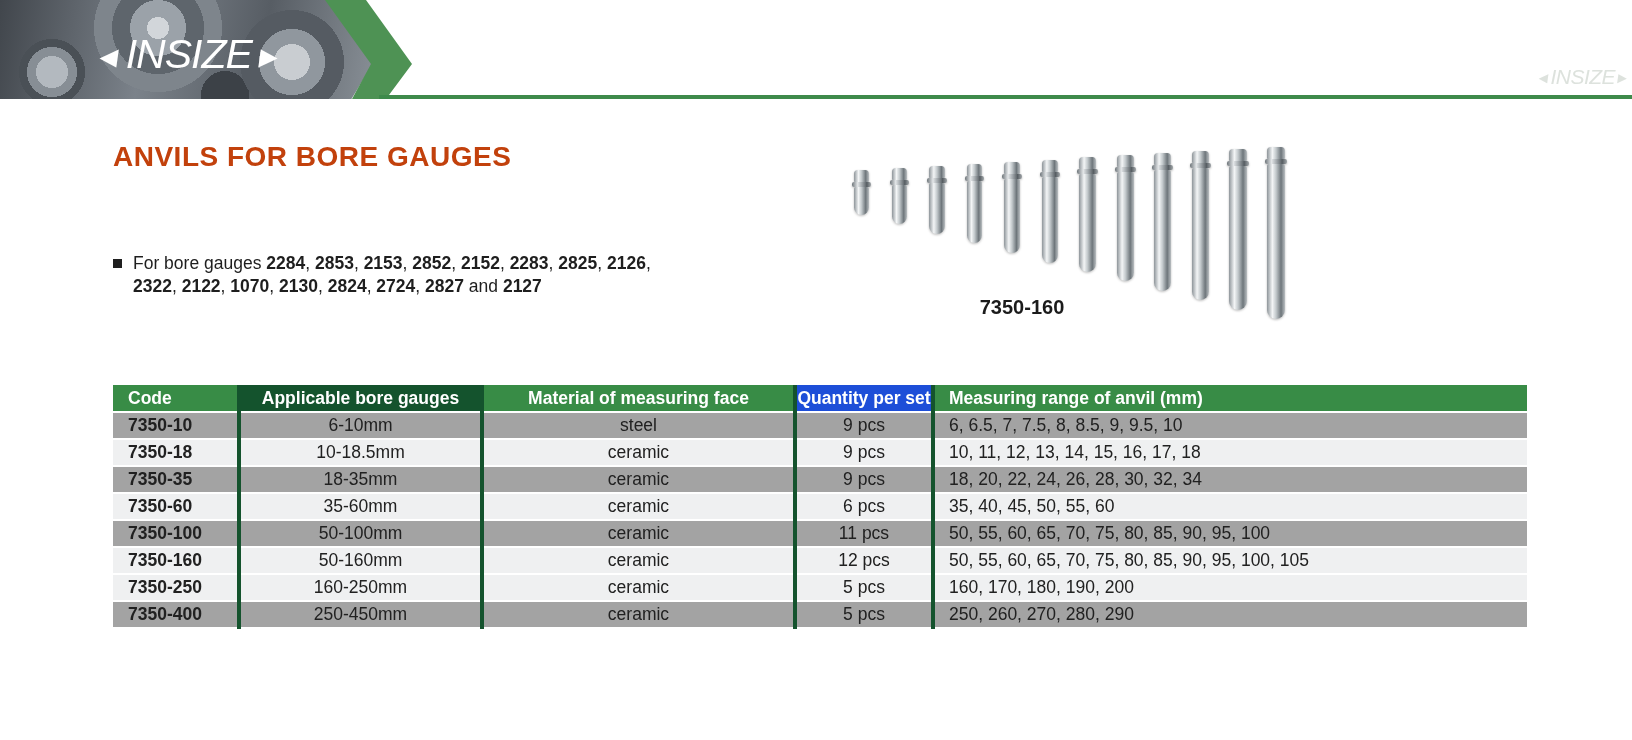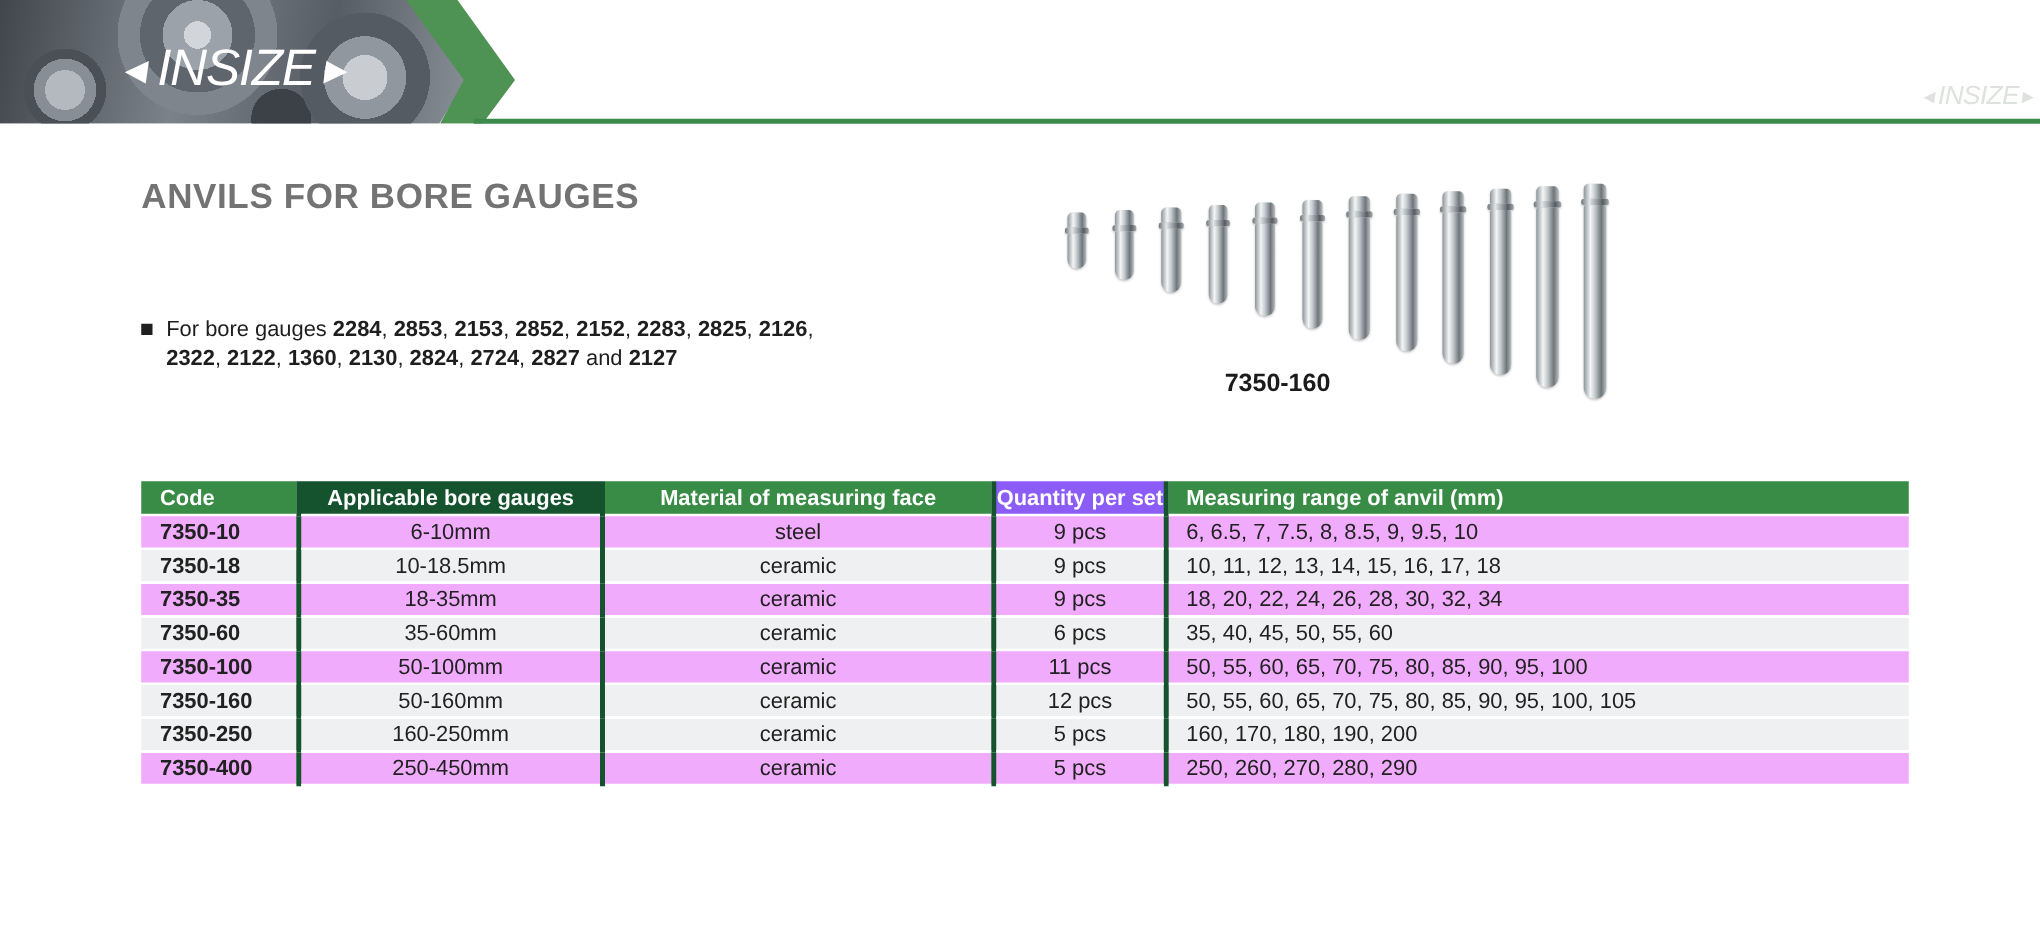--- a/index.html
+++ b/index.html
@@ -40,21 +40,21 @@
 
   .logo-watermark { right: 2px; top: 66px; }
   .logo-watermark .logo-arrow { font-size: 15px; color: #dde2dd; }
   .logo-watermark .logo-text { font-size: 21px; color: #dde2dd; letter-spacing: -0.5px; padding-bottom: 2px; }
 
   .header-rule { position: absolute; left: 379px; top: 95px; width: 1253px; height: 4px; }
 
   
   .page-title {
     position: absolute; left: 113px; top: 141px;
-    font-size: 28px; font-weight: bold; color: #737373; letter-spacing: 0.5px;
+    font-size: 28px; font-weight: bold; color: #c2410c; letter-spacing: 0.5px;
   }
 
   .note { position: absolute; left: 113px; top: 252px; width: 590px; }
   .note-bullet { position: absolute; left: 0; top: 7px; width: 9px; height: 9px; background: #1f1f1f; }
   .note-text { margin-left: 20px; width: 560px; font-size: 17.5px; line-height: 23px; color: #1e1e1e; }
   .note-text b { font-weight: bold; }
 
   
   .product-image { position: absolute; left: 852px; top: 140px; width: 470px; height: 190px; }
   .anvil { position: absolute; display: flex; flex-direction: column; align-items: center;
@@ -71,21 +71,21 @@
     text-align: center; font-size: 20px; font-weight: bold; color: #1b1b1b;
   }
 
   
   .spec-table-wrap { position: absolute; left: 113px; top: 385px; }
   table { border-collapse: collapse; table-layout: fixed; width: 1414px; }
   th, td { height: 27px; border-bottom: 2px solid #ffffff; font-size: 17.5px; white-space: nowrap; overflow: hidden; }
   th { color: #ffffff; font-weight: bold; }
   th:not(:last-child), td:not(:last-child) { border-right: 4px solid #14532d; }
   td { color: #212121; }
-  tr.dark td { background: #f0abfc; }
+  tr.dark td { background: #a3a3a3; }
   tr.light td { background: #eff0f1; }
   .c0 { text-align: left; padding-left: 15px; font-weight: bold; }
   .c1, .c2, .c3 { text-align: center; }
   .c4 { text-align: left; padding-left: 14px; }
   th.c0 { font-weight: bold; }
 </style>
 </head>
 <body>
 
 <div class="header">
@@ -104,21 +104,21 @@
     <span class="logo-arrow">►</span>
   </div>
 
   <div class="header-rule" style="background: rgb(62, 138, 75);"></div>
 </div>
 
 <h1 class="page-title">ANVILS FOR BORE GAUGES</h1>
 
 <div class="note">
   <span class="note-bullet"></span>
-  <p class="note-text">For bore gauges <b>2284</b>, <b>2853</b>, <b>2153</b>, <b>2852</b>, <b>2152</b>, <b>2283</b>, <b>2825</b>, <b>2126</b>, <b>2322</b>, <b>2122</b>, <b>1360</b>, <b>2130</b>, <b>2824</b>, <b>2724</b>, <b>2827</b> and <b>2127</b></p>
+  <p class="note-text">For bore gauges <b>2284</b>, <b>2853</b>, <b>2153</b>, <b>2852</b>, <b>2152</b>, <b>2283</b>, <b>2825</b>, <b>2126</b>, <b>2322</b>, <b>2122</b>, <b>1070</b>, <b>2130</b>, <b>2824</b>, <b>2724</b>, <b>2827</b> and <b>2127</b></p>
 </div>
 
 <div class="product-image">
     <div class="anvil" style="left: 0px; top: 30px; width: 19px;">
       <div class="head" style="width: 15px; height: 12px;"></div>
       <div class="collar" style="width: 19px; height: 5px;"></div>
       <div class="shaft" style="width: 15px; height: 28px;"></div>
     </div>
     <div class="anvil" style="left: 37.5px; top: 27.9px; width: 19.3px;">
       <div class="head" style="width: 15.3px; height: 12px;"></div>
@@ -185,21 +185,21 @@
         <col style="width:243px">
         <col style="width:313px">
         <col style="width:138px">
         <col style="width:594px">
     </colgroup>
     <thead>
       <tr>
           <th class="c0" style="background: rgb(56, 140, 70);">Code</th>
           <th class="c1" style="background: #14532d;">Applicable bore gauges</th>
           <th class="c2" style="background: rgb(56, 140, 70);">Material of measuring face</th>
-          <th class="c3" style="background: #8b5cf6;">Quantity per set</th>
+          <th class="c3" style="background: #1d4ed8;">Quantity per set</th>
           <th class="c4" style="background: rgb(56, 140, 70);">Measuring range of anvil (mm)</th>
         </tr>
     </thead>
     <tbody>
         <tr class="dark">
           <td class="c0">7350-10</td>
           <td class="c1">6-10mm</td>
           <td class="c2">steel</td>
           <td class="c3">9 pcs</td>
           <td class="c4">6, 6.5, 7, 7.5, 8, 8.5, 9, 9.5, 10</td>

